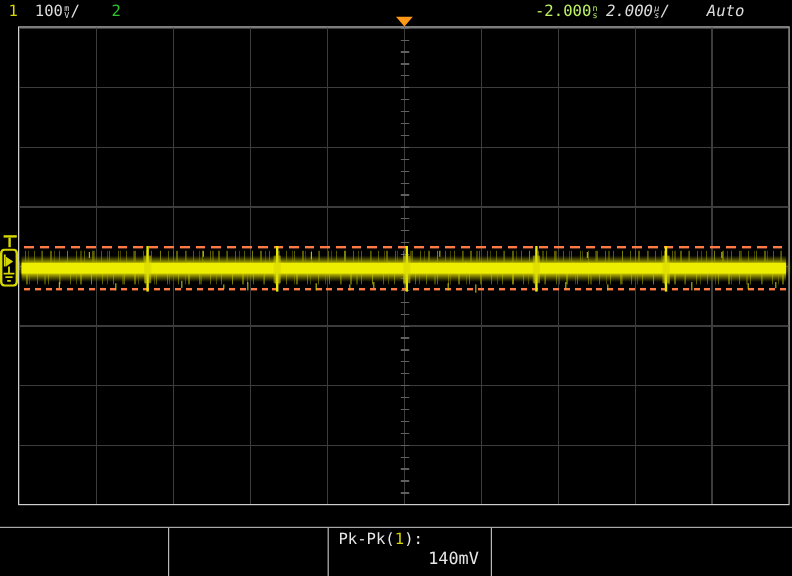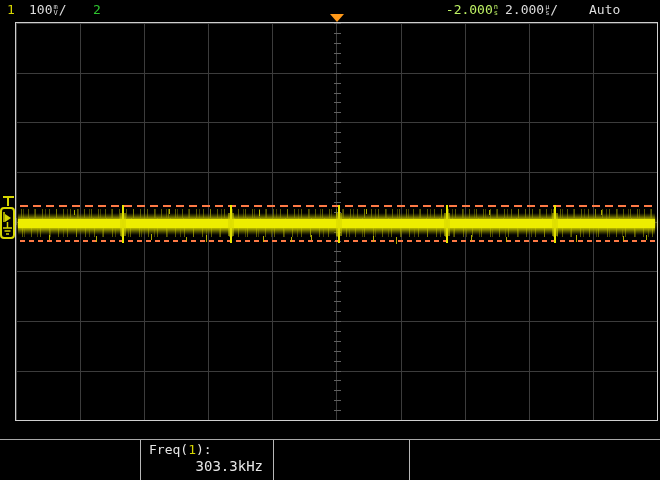--- a/index.html
+++ b/index.html
@@ -5,22 +5,22 @@
   html,body{margin:0;padding:0;background:#000;}
   .scope{position:relative;width:660px;height:480px;background:#000;overflow:hidden;
          font-family:"DejaVu Sans Mono", monospace;color:#e6e6e6;}
   
   .topbar{position:absolute;left:0;top:0;width:660px;height:22px;}
   .tb{position:absolute;top:2px;font-size:13px;line-height:16px;white-space:nowrap;}
   .ch1{left:7px;color:#d6d600;}
   .ch1scale{left:29px;color:#dcdcdc;}
   .ch2{left:93px;color:#2ec52e;}
   .delay{left:417px;width:82px;text-align:right;color:#bef264;}
-  .tbase{left:505px;color:#dcdcdc;}
-  .trigmode{left:589px;color:#dcdcdc;}
+  .tbase{left:505px;color:#dcdcdc;font-style:italic;}
+  .trigmode{left:589px;color:#dcdcdc;font-style:italic;}
   .stk{display:inline-flex;flex-direction:column;vertical-align:bottom;
        font-size:7px;line-height:6px;text-align:left;padding:0 1px 2px 1px;}
   
   .grat{position:absolute;left:15px;top:22px;width:643px;height:399px;box-sizing:border-box;
         border:1px solid #cfcfcf;background:#000;}
   .gridlayer{position:absolute;inset:0;
     background-image:
       repeating-linear-gradient(to right, #3c3c3c 0 1px, transparent 1px 64.1px),
       repeating-linear-gradient(to bottom, #3c3c3c 0 1px, transparent 1px 49.65px);}
   .vticks{position:absolute;left:318px;top:0;bottom:0;width:7px;
@@ -140,19 +140,19 @@
       <line x1="3" y1="21" x2="12" y2="21" stroke="#d6d600" stroke-width="1.5"></line>
       <line x1="4.5" y1="24" x2="10.5" y2="24" stroke="#d6d600" stroke-width="1.5"></line>
       <line x1="6" y1="27" x2="9" y2="27" stroke="#d6d600" stroke-width="1.5"></line>
     </svg>
   </div>
 
   <div class="measbar">
     <div class="msep" style="left:140px"></div>
     <div class="msep" style="left:273px"></div>
     <div class="msep" style="left:409px"></div>
-    <div class="mcell" style="left:141px;width:132px">
-      <div class="mlabel"><span>Freq(</span><span class="msrc">1</span><span>):</span></div>
-      <div class="mvalue">303.3kHz</div>
+    <div class="mcell" style="left:274px;width:135px">
+      <div class="mlabel"><span>Pk-Pk(</span><span class="msrc">1</span><span>):</span></div>
+      <div class="mvalue">140mV</div>
     </div>
   </div>
 
 </div>
 
 </body></html>

